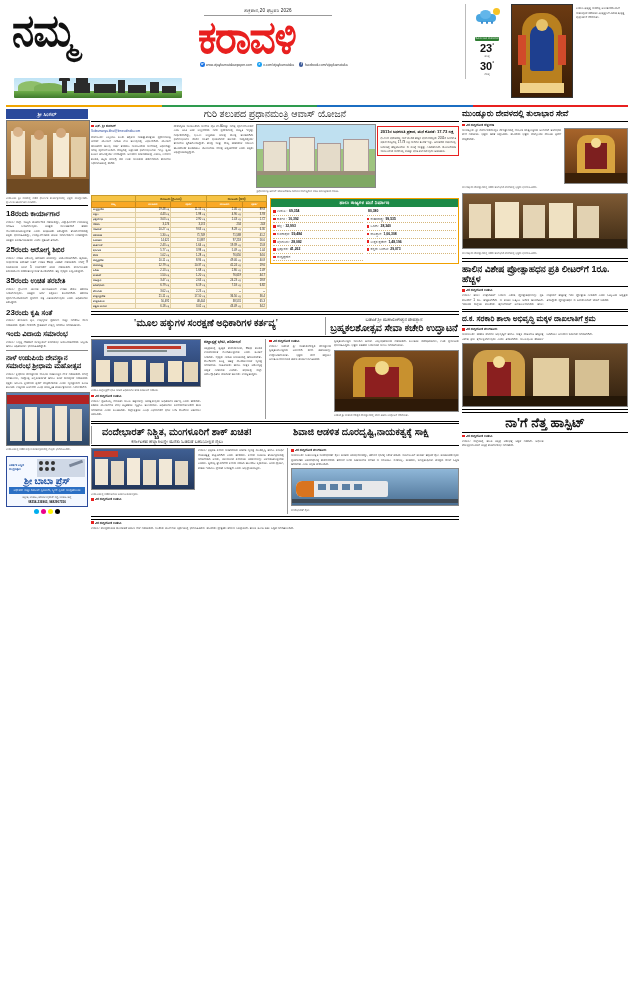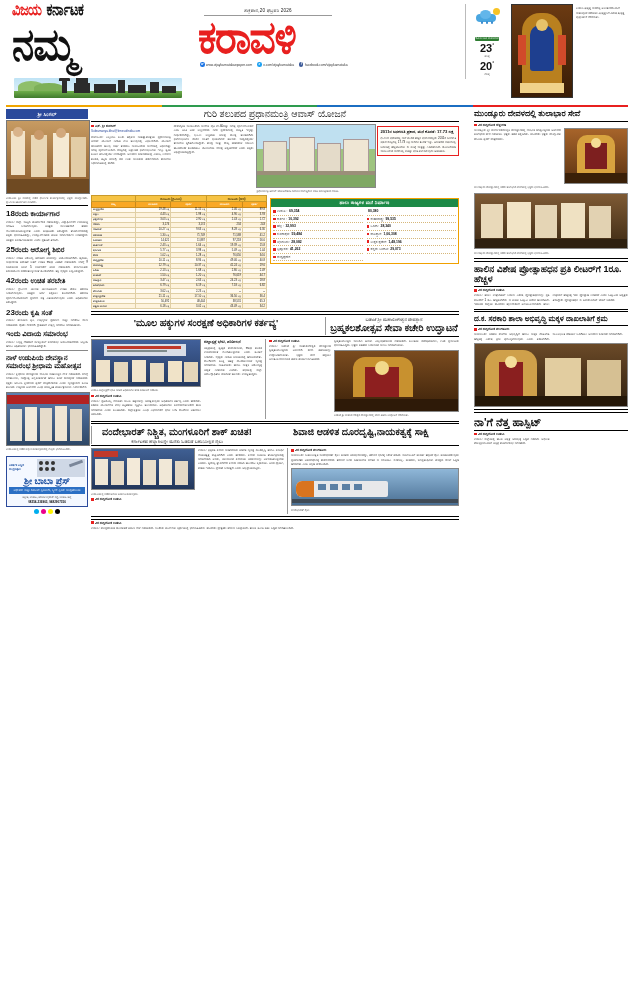--- a/index.html
+++ b/index.html
@@ -102,21 +102,21 @@
     width:52px;font-size:3px;line-height:1.5;color:#222;padding-left:3px;padding-top:2px;
   }
 
   .tricolor{height:2px;display:flex;margin:1px 0 2px;}
   .tricolor i{flex:1;}
 
   
   .grid{display:flex;gap:3px;}
   .col-left{width:82px;}
   .col-mid{width:368px;}
-  .col-right{width:166px;margin-left:12px;}
+  .col-right{width:166px;}
 
   
   .lead-photo{width:82px;height:72px;background:#a8743c;position:relative;overflow:hidden;border:.5px solid #777;}
   .photo-caption{font-size:2.9px;line-height:1.45;color:#333;padding:1.5px 0;text-align:justify;}
 
   .badge-blue{
     background:#2b4a9b;color:#fff;font-size:5px;font-weight:bold;text-align:center;
     padding:1.5px 2px;letter-spacing:.2px;
   }
   .side-head{
@@ -202,24 +202,20 @@
   .hr-thin{border-top:.5px solid #888;margin:2px 0;}
 </style>
 </head>
 <body>
 
 <div class="page">
 
   <div class="masthead">
 
     <div class="mast-left">
-      <div class="vk-line">
-        <span class="vk-red">ವಿಜಯ</span>
-        <span class="vk-black">ಕರ್ನಾಟಕ</span>
-      </div>
       <div class="mast-title-wrap">
         <span class="mast-namma">ನಮ್ಮ</span>
       </div>
       <div class="skyline">
         <div class="sky"></div>
         <div class="hill"></div>
           <div class="hill2"></div>
         <div class="green"></div>
         <div class="sil" style="left:48px;width:5px;height:14px;"></div>
         <div class="sil" style="left:45px;width:11px;height:4px;bottom:17px;border-radius:50% 50% 0 0;"></div>
@@ -257,21 +253,21 @@
         <div class="sun"></div>
           <div class="c1"></div>
           <div class="c2"></div>
         <div class="drop" style="left:7px;"></div>
         <div class="drop" style="left:12px;"></div>
         <div class="drop" style="left:17px;"></div>
       </div>
       <div class="w-chip">ಮೋಡ ಕವಿದ ವಾತಾವರಣ</div>
       <div class="w-temp"><span>23</span><sup>°</sup></div>
       <div class="w-lbl">ಕನಿಷ್ಠ</div>
-      <div class="w-temp"><span>20</span><sup>°</sup></div>
+      <div class="w-temp"><span>30</span><sup>°</sup></div>
       <div class="w-lbl">ಗರಿಷ್ಠ</div>
     </div>
 
 
     <div class="mast-photo">
       <div style="position:absolute;inset:0;background:linear-gradient(#6b3a12,#3a1d06);"></div>
       <div style="position:absolute;left:10px;top:8px;width:40px;height:78px;background:#b9801f;border-radius:18px 18px 2px 2px;"></div>
       <div style="position:absolute;left:18px;top:20px;width:24px;height:46px;background:#1e3f8f;border-radius:10px 10px 3px 3px;"></div>
       <div style="position:absolute;left:24px;top:14px;width:12px;height:12px;background:#e8c36a;border-radius:50%;"></div>
       <div style="position:absolute;left:6px;top:30px;width:8px;height:30px;background:#d14a2a;"></div>
@@ -309,21 +305,21 @@
 
       <div>
         <div class="side-head"><span class="num">18</span><span>ರಂದು ಕಾರ್ಯಾಗಾರ</span></div>
         <div class="body-text">ಉಡುಪಿ: ಜಿಲ್ಲಾ ಮಟ್ಟದ ಕಾರ್ಯಾಗಾರ ನಡೆಯಲಿದ್ದು, ವಿದ್ಯಾರ್ಥಿಗಳಿಗೆ ಉಪಯುಕ್ತ ಮಾಹಿತಿ ನೀಡಲಾಗುವುದು. ಆಸಕ್ತರು ಮುಂಚಿತವಾಗಿ ಹೆಸರು ನೋಂದಾಯಿಸಿಕೊಳ್ಳಬೇಕು ಎಂದು ಸಂಘಟಕರು ತಿಳಿಸಿದ್ದಾರೆ. ಕಾರ್ಯಾಗಾರದಲ್ಲಿ ತಜ್ಞರು ಭಾಗವಹಿಸಲಿದ್ದು, ಉದ್ಯೋಗಾವಕಾಶ ಕುರಿತು ಮಾರ್ಗದರ್ಶನ ನೀಡಲಿದ್ದಾರೆ. ಆಸಕ್ತರು ಸಂಪರ್ಕಿಸಬಹುದು ಎಂದು ಪ್ರಕಟಣೆ ತಿಳಿಸಿದೆ.</div>
       </div>
       <div>
         <div class="side-head"><span class="num">25</span><span>ರಂದು ಆರೋಗ್ಯ ಶಿಬಿರ</span></div>
         <div class="body-text">ಉಡುಪಿ: ಉಚಿತ ಆರೋಗ್ಯ ತಪಾಸಣಾ ಶಿಬಿರವನ್ನು ಆಯೋಜಿಸಲಾಗಿದೆ. ಹೃದಯ, ಮಧುಮೇಹ ತಪಾಸಣೆ ಜತೆಗೆ ಉಚಿತ ಔಷಧ ವಿತರಣೆ ನಡೆಯಲಿದೆ. ಬೆಳಗ್ಗೆ 9 ಗಂಟೆಯಿಂದ ಸಂಜೆ 5 ಗಂಟೆವರೆಗೆ ಶಿಬಿರ ನಡೆಯಲಿದೆ. ಸಾರ್ವಜನಿಕರು ಸದುಪಯೋಗ ಪಡೆದುಕೊಳ್ಳುವಂತೆ ಕೋರಲಾಗಿದೆ. ತಜ್ಞ ವೈದ್ಯರು ಲಭ್ಯವಿರುತ್ತಾರೆ.</div>
       </div>
       <div>
-        <div class="side-head"><span class="num">42</span><span>ರಂದು ಉಚಿತ ತರಬೇತಿ</span></div>
+        <div class="side-head"><span class="num">35</span><span>ರಂದು ಉಚಿತ ತರಬೇತಿ</span></div>
         <div class="body-text">ಉಡುಪಿ: ಗ್ರಾಮೀಣ ಯುವಕ ಯುವತಿಯರಿಗೆ ಉಚಿತ ಕೌಶಲ ತರಬೇತಿ ನೀಡಲಾಗುವುದು. ಆಸಕ್ತರು ಅರ್ಜಿ ಸಲ್ಲಿಸಲು ಕೋರಲಾಗಿದೆ. ತರಬೇತಿ ಪೂರ್ಣಗೊಳಿಸಿದವರಿಗೆ ಪ್ರಮಾಣ ಪತ್ರ ವಿತರಿಸಲಾಗುವುದು ಎಂದು ಅಧಿಕಾರಿಗಳು ತಿಳಿಸಿದ್ದಾರೆ.</div>
       </div>
       <div>
         <div class="side-head"><span class="num">23</span><span>ರಂದು ಕೃಷಿ ಸಂತೆ</span></div>
         <div class="body-text">ಉಡುಪಿ: ಸಾವಯವ ಕೃಷಿ ಉತ್ಪನ್ನಗಳ ಪ್ರದರ್ಶನ ಮತ್ತು ಮಾರಾಟ ಮೇಳ ನಡೆಯಲಿದೆ. ರೈತರು ನೇರವಾಗಿ ಗ್ರಾಹಕರಿಗೆ ಉತ್ಪನ್ನ ಮಾರಾಟ ಮಾಡಬಹುದು.</div>
       </div>
       <div>
         <div class="side-head">ಇಂದು ವಿದಾಯ ಸಮಾರಂಭ</div>
         <div class="body-text">ಉಡುಪಿ: ನಿವೃತ್ತ ನೌಕರರಿಗೆ ಬೀಳ್ಕೊಡುಗೆ ಸಮಾರಂಭ ಆಯೋಜಿಸಲಾಗಿದೆ. ಸಿಬ್ಬಂದಿ ಹಾಗೂ ಅಧಿಕಾರಿಗಳು ಭಾಗವಹಿಸಲಿದ್ದಾರೆ.</div>
       </div>
@@ -644,21 +640,21 @@
                   </div>
                 </div>
             </div>
           </div>
         </div>
       </div>
 
       <div class="sec-divider"></div>
 
       <div style="display:flex;gap:4px;">
-        <div style="width:230px;">
+        <div style="width:230px;font-family:Liberation Serif, serif;">
           <div class="sec-head">'ಮೂಲ ಹಕ್ಕುಗಳ ಸಂರಕ್ಷಣೆ ಅಧಿಕಾರಿಗಳ ಕರ್ತವ್ಯ'</div>
         </div>
         <div style="flex:1;border-left:.5px solid #999;padding-left:3px;">
           <div class="sec-sub">ಬಡಾಜೆ ಶ್ರೀ ಮಹಾಲಿಂಗೇಶ್ವರ ದೇವಸ್ಥಾನ</div>
           <div class="sec-head">ಬ್ರಹ್ಮಕಲಶೋತ್ಸವ ಸೇವಾ ಕಚೇರಿ ಉದ್ಘಾಟನೆ</div>
         </div>
       </div>
       <div class="rule" style="margin-top:1px;"></div>
 
       <div style="display:flex;gap:3px;margin-top:2px;">
@@ -814,20 +810,20 @@
         <div style="position:absolute;left:24px;top:18px;width:24px;height:34px;background:#8a1f1f;"></div>
         <div style="position:absolute;left:30px;top:12px;width:12px;height:12px;background:#f5dd99;border-radius:50%;"></div>
         <div style="position:absolute;left:70px;top:14px;width:36px;height:38px;background:#e2cda0;"></div>
         <div style="position:absolute;left:112px;top:16px;width:34px;height:36px;background:#d6c093;"></div>
         <div style="position:absolute;left:0;bottom:0;width:100%;height:10px;background:#241708;"></div>
       </div>
 
       <div class="sec-divider"></div>
 
       <div>
-        <div class="sec-head" style="font-size:11px;text-align:left;">ನಾ'ಗೆ ನೆತ್ತ ಹಾಸ್ಪಿಟ್</div>
+        <div class="sec-head" style="font-size:13px;text-align:center;">ನಾ'ಗೆ ನೆತ್ತ ಹಾಸ್ಪಿಟ್</div>
         <div class="rule" style="margin:1px 0;"></div>
         <div class="byline"><i class="byline-dot"></i><span>ವಿಕ ಸುದ್ದಿಲೋಕ ಉಡುಪಿ</span></div>
         <div style="column-count:2;column-gap:3px;" class="body-text">ಉಡುಪಿ: ಜಿಲ್ಲೆಯಲ್ಲಿ ಹೊಸ ಆಸ್ಪತ್ರೆ ಆರಂಭಕ್ಕೆ ಸಿದ್ಧತೆ ನಡೆದಿದೆ. ಆಧುನಿಕ ಸೌಲಭ್ಯಗಳೊಂದಿಗೆ ಆಸ್ಪತ್ರೆ ಕಾರ್ಯಾರಂಭ ಮಾಡಲಿದೆ.</div>
       </div>
     </div>
   </div>
 </div>
 
 </body></html>

